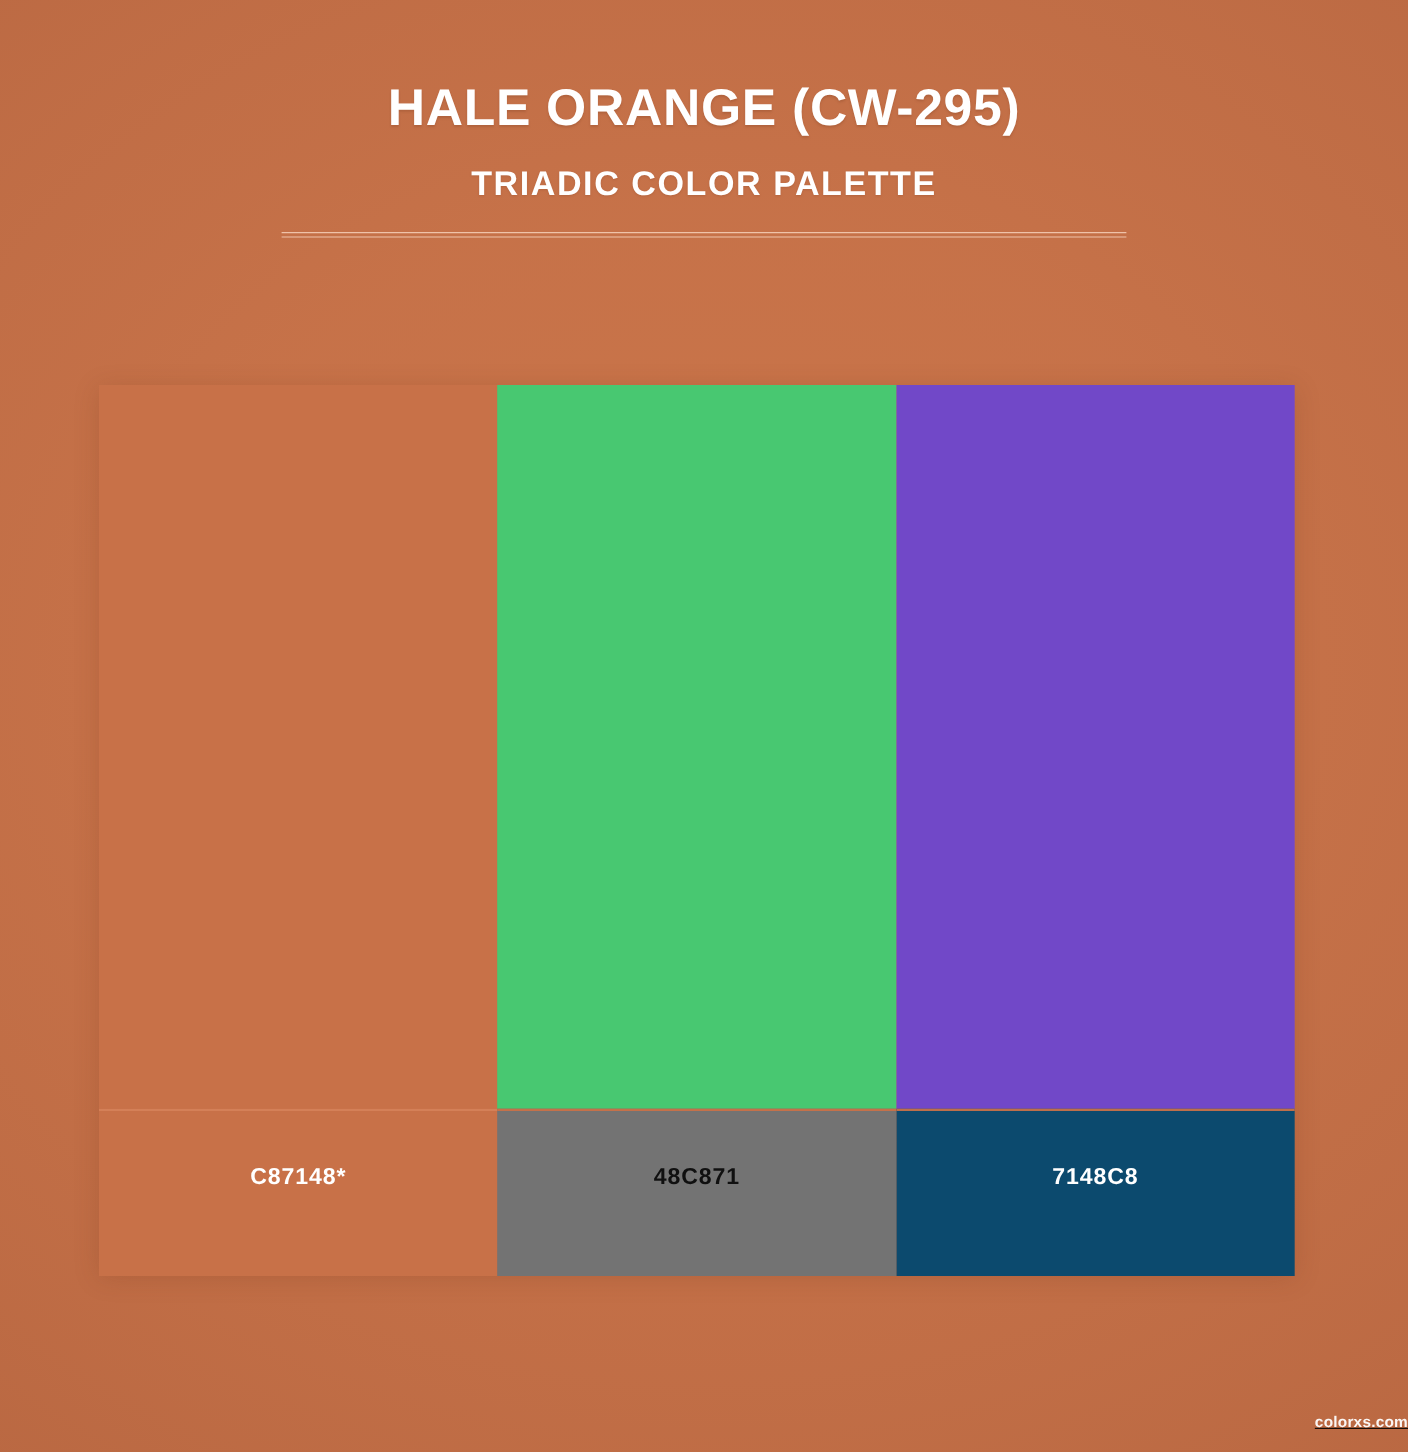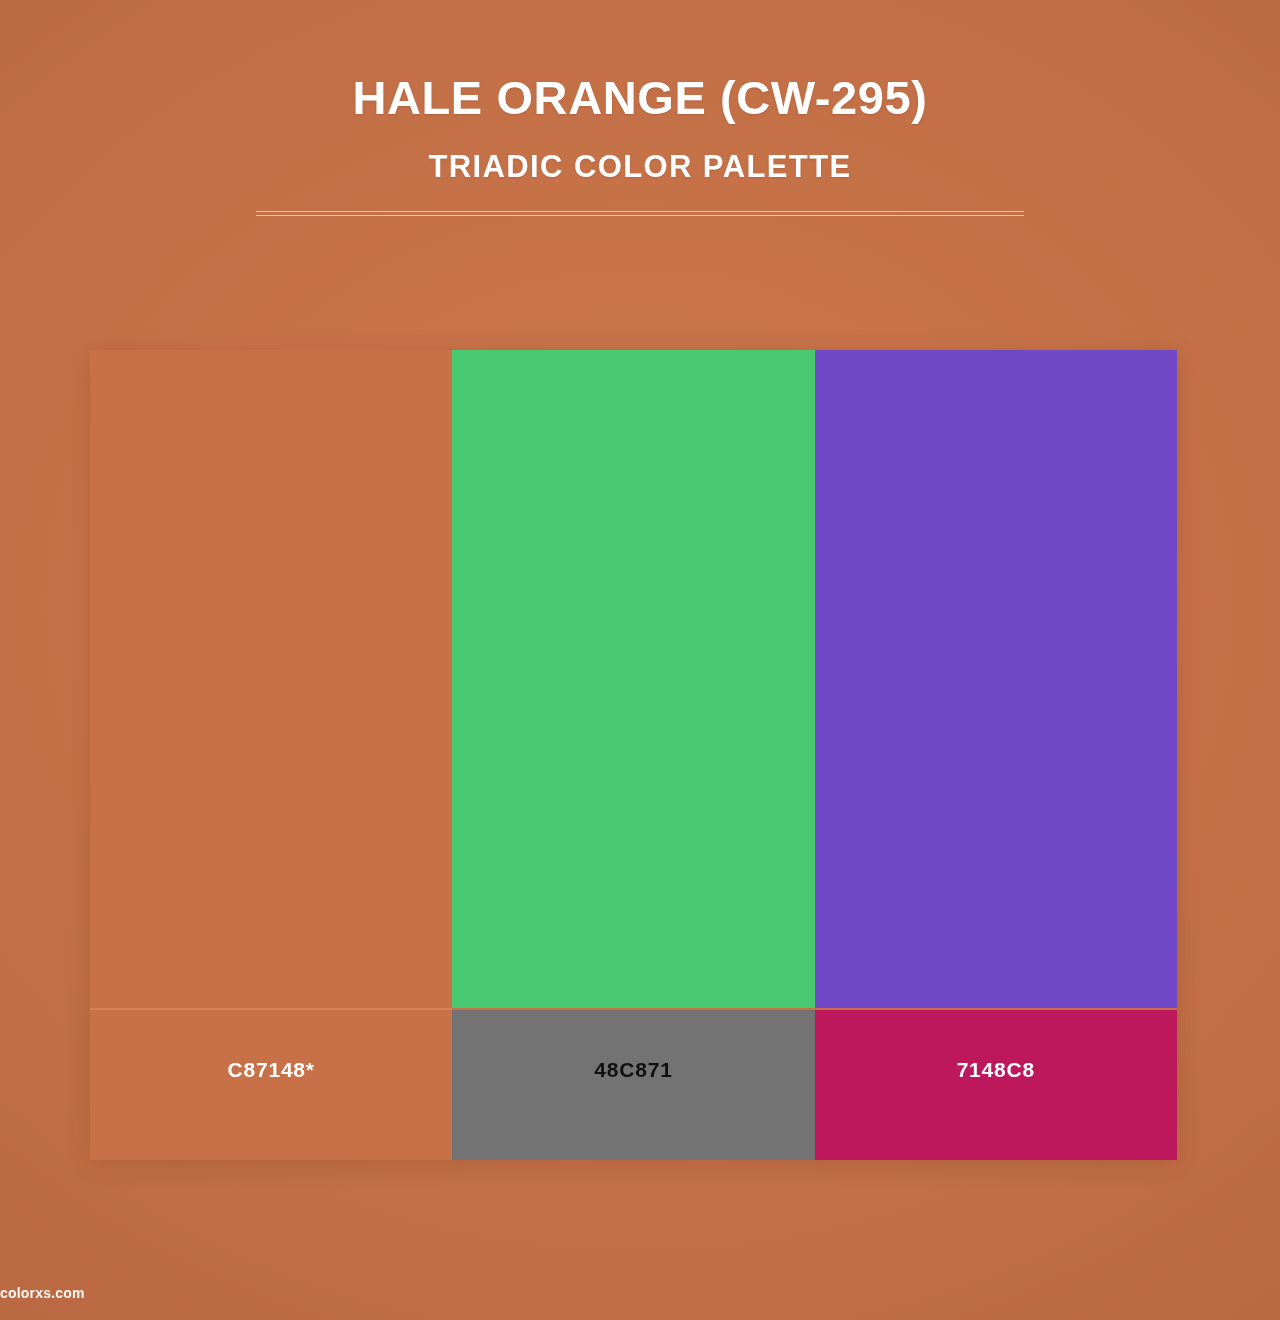--- a/index.html
+++ b/index.html
@@ -120,21 +120,22 @@
   
   #swatch-column-0 .swatch-label-area::before {
     background:rgba(216,134,94,0.75);
   }
 
   
   #footer {
     position:absolute;
     left:0; right:0;
     top:1284px;
-    text-align:left;
+    text-align:right;
+    text-decoration:underline;
   }
 
   #footer-brand {
     font-size:14px;
     font-weight:bold;
     letter-spacing:0.2px;
     color:#ffffff;
     opacity:0.95;
   }
 </style>
@@ -162,21 +163,21 @@
 
     <div class="swatch-column" id="swatch-column-1">
       <div class="swatch-block" id="swatch-block-1" style="background: rgb(72, 200, 113);"></div>
       <div class="swatch-label-area" id="swatch-label-area-1" style="background: #737373;">
         <span class="swatch-hex" id="swatch-hex-1" style="color: rgb(16, 16, 16);">48C871</span>
       </div>
     </div>
 
     <div class="swatch-column" id="swatch-column-2">
       <div class="swatch-block" id="swatch-block-2" style="background: rgb(113, 72, 200);"></div>
-      <div class="swatch-label-area" id="swatch-label-area-2" style="background: #be185d;">
+      <div class="swatch-label-area" id="swatch-label-area-2" style="background: #0c4a6e;">
         <span class="swatch-hex" id="swatch-hex-2" style="color: rgb(255, 255, 255);">7148C8</span>
       </div>
     </div>
 
   </div>
 
   <div id="footer">
     <span id="footer-brand">colorxs.com</span>
   </div>
 

